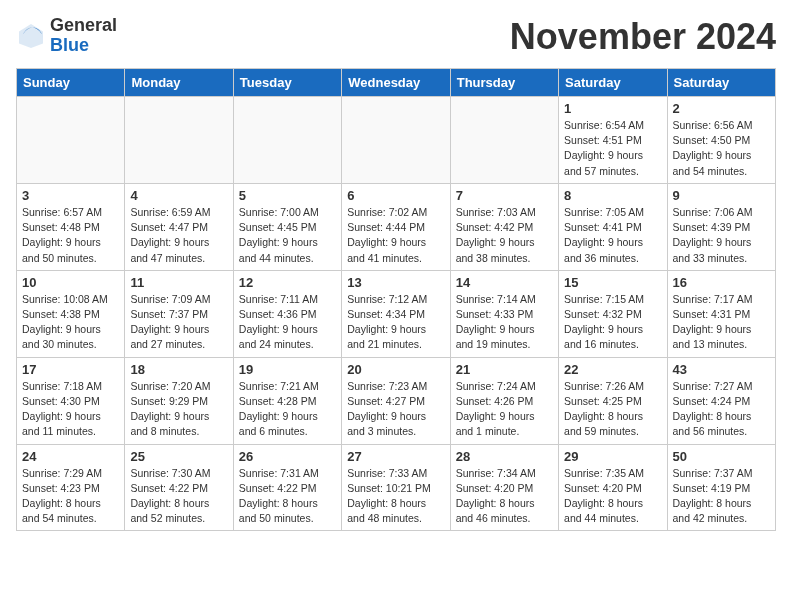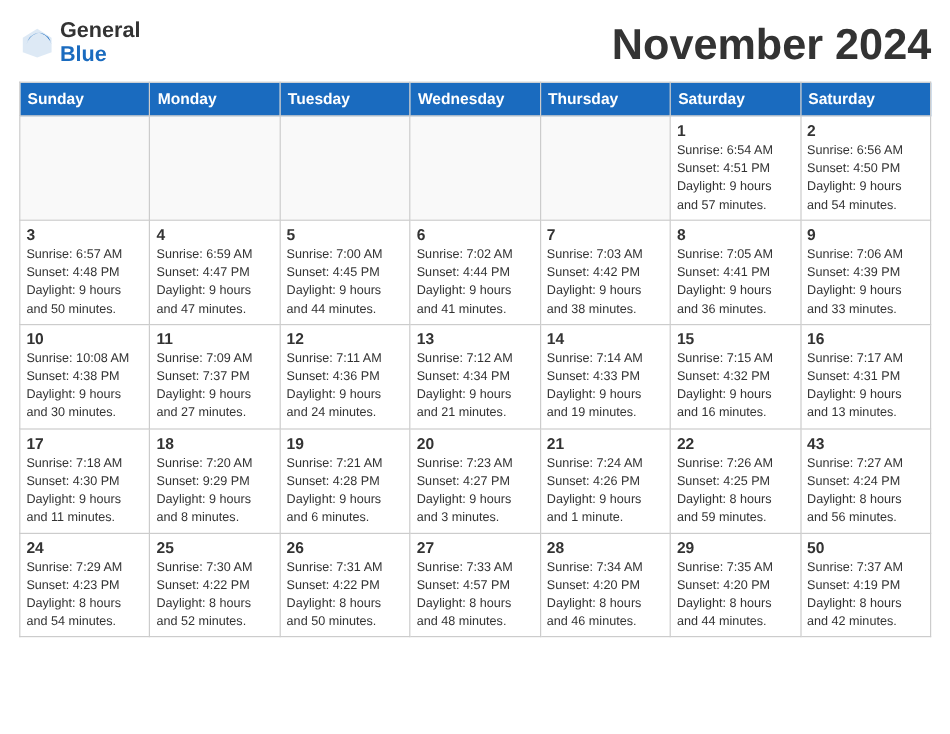--- a/index.html
+++ b/index.html
@@ -247,21 +247,21 @@
           <td>
             <span class="day-num">26</span>
             <div class="day-info">Sunrise: 7:31 AM
 Sunset: 4:22 PM
 Daylight: 8 hours
 and 50 minutes.</div>
           </td>
           <td>
             <span class="day-num">27</span>
             <div class="day-info">Sunrise: 7:33 AM
-Sunset: 4:57 PM
+Sunset: 10:21 PM
 Daylight: 8 hours
 and 48 minutes.</div>
           </td>
           <td>
             <span class="day-num">28</span>
             <div class="day-info">Sunrise: 7:34 AM
 Sunset: 4:20 PM
 Daylight: 8 hours
 and 46 minutes.</div>
           </td>

